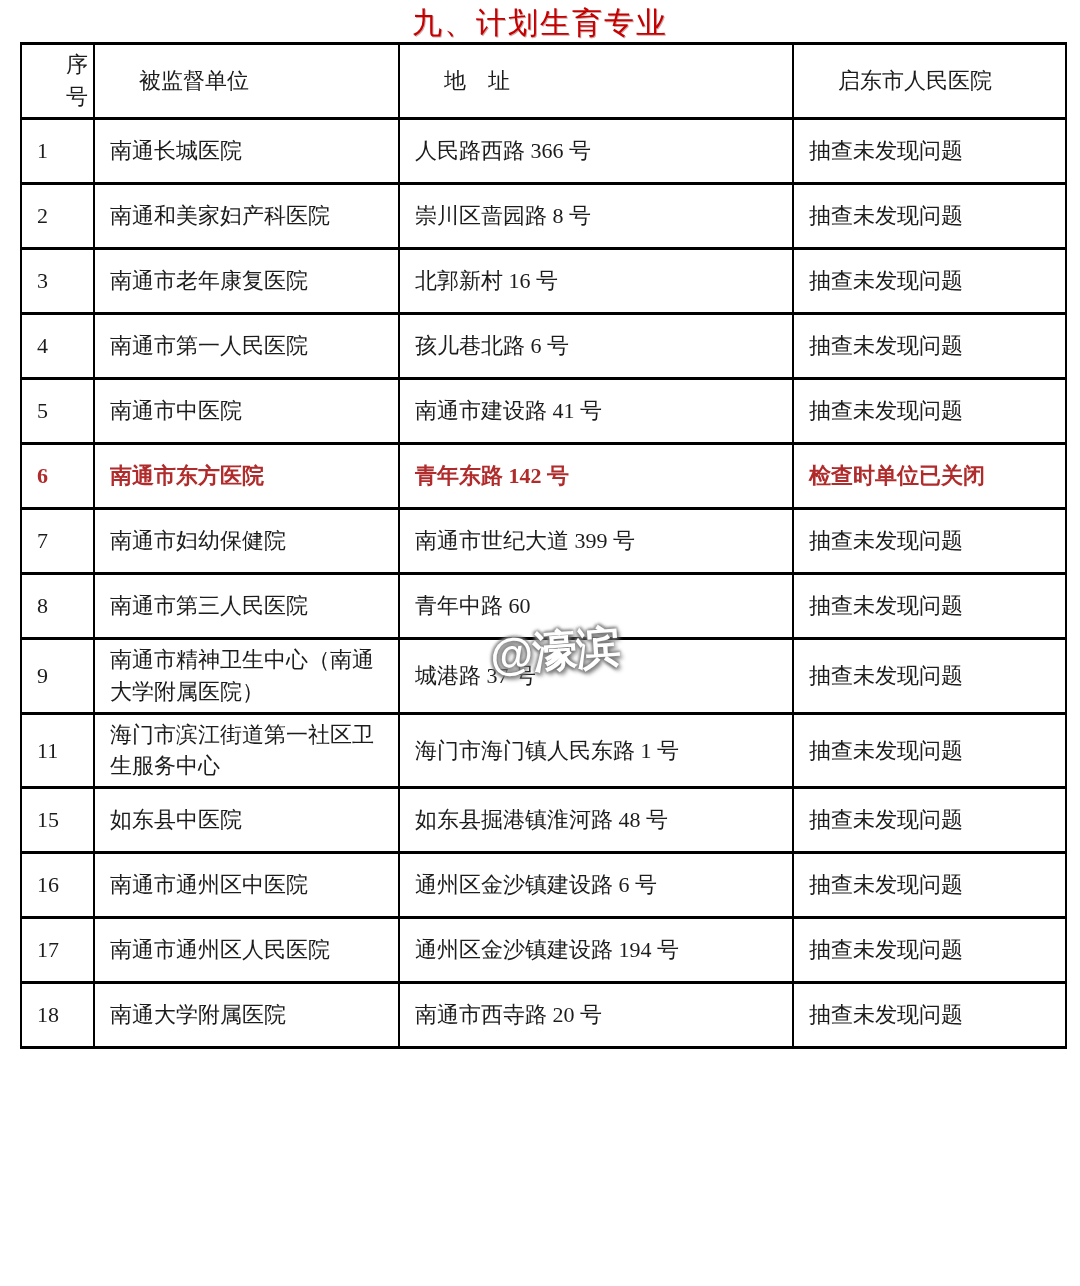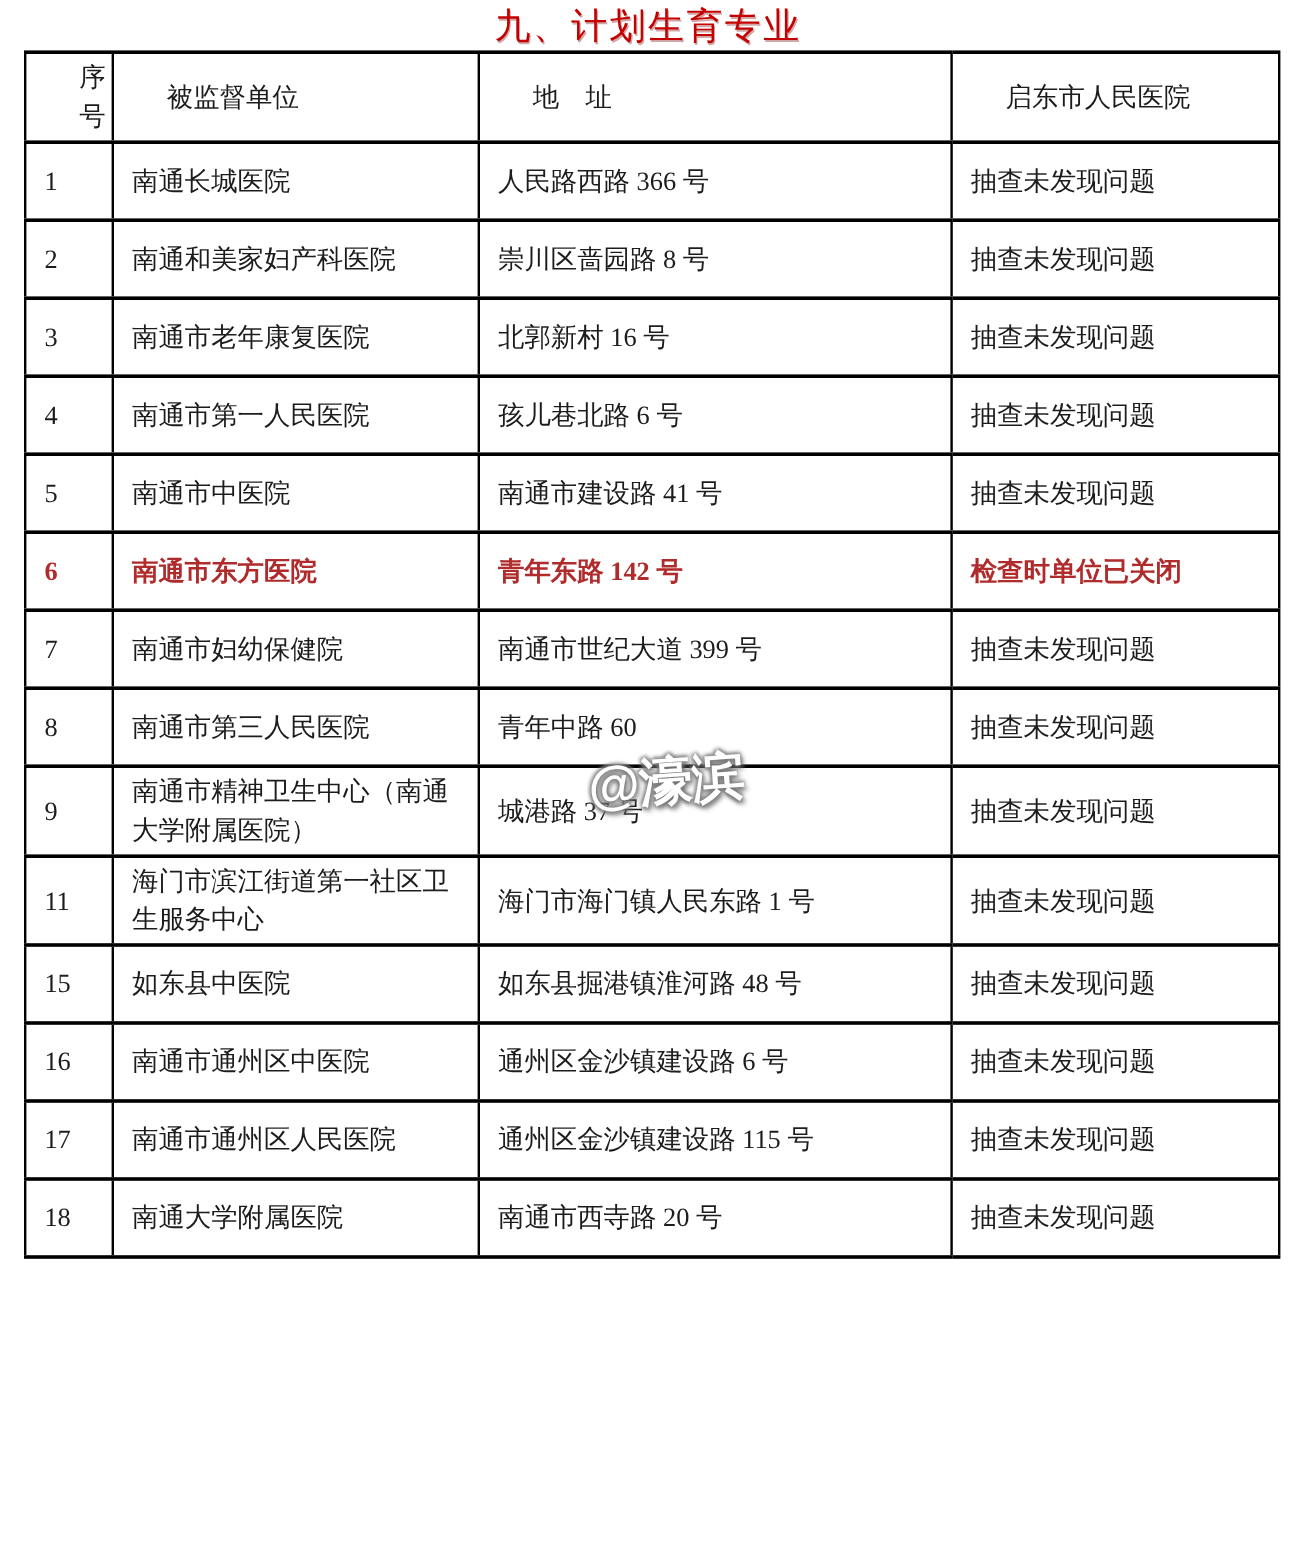--- a/index.html
+++ b/index.html
@@ -167,21 +167,21 @@
       </tr>
       <tr>
         <td>16</td>
         <td>南通市通州区中医院</td>
         <td>通州区金沙镇建设路 6 号</td>
         <td>抽查未发现问题</td>
       </tr>
       <tr>
         <td>17</td>
         <td>南通市通州区人民医院</td>
-        <td>通州区金沙镇建设路 115 号</td>
+        <td>通州区金沙镇建设路 194 号</td>
         <td>抽查未发现问题</td>
       </tr>
       <tr>
         <td>18</td>
         <td>南通大学附属医院</td>
         <td>南通市西寺路 20 号</td>
         <td>抽查未发现问题</td>
       </tr>
     </tbody>
 </table>

